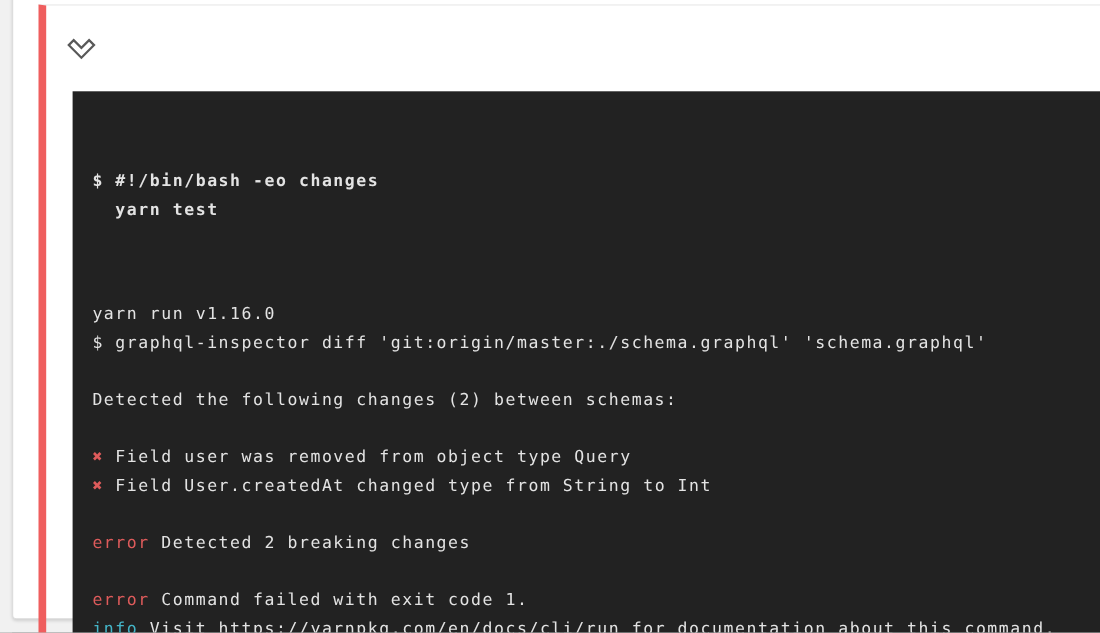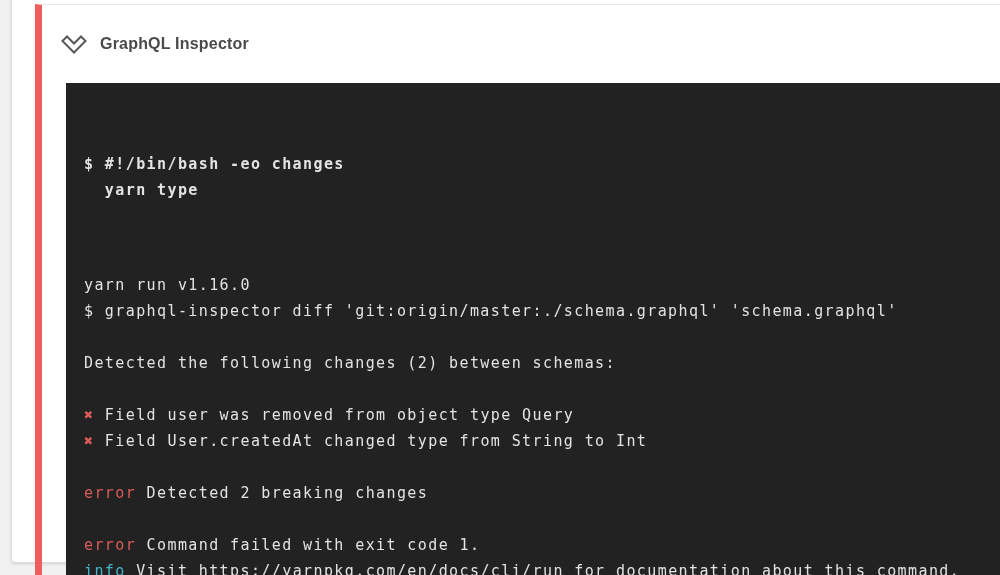--- a/index.html
+++ b/index.html
@@ -82,21 +82,20 @@
 <div class="gutter"></div>
 
 <div class="card">
   <div class="step">
     <div class="step-header">
       <span class="chevron">
         <svg width="28" height="24" viewBox="0 0 28 24" aria-hidden="true">
           <path d="M2.5 9 L7 4.5 L14 11.5 L21 4.5 L25.5 9 L14 20.5 Z" fill="none" stroke="#595959" stroke-width="2" stroke-linejoin="miter"></path>
         </svg>
       </span>
-      <span class="step-title">GraphQL Inspector</span>
     </div>
 
     <div class="terminal">
-      <div class="cmd-block" id="cmd-block"><div class="tline"><span class="seg-default">$ #!/bin/bash -eo changes</span></div><div class="tline"><span class="seg-default">  yarn type</span></div></div>
+      <div class="cmd-block" id="cmd-block"><div class="tline"><span class="seg-default">$ #!/bin/bash -eo changes</span></div><div class="tline"><span class="seg-default">  yarn test</span></div></div>
       <div class="out-block" id="out-block"><div class="tline"><span class="seg-default">yarn run v1.16.0</span></div><div class="tline"><span class="seg-default">$ graphql-inspector diff 'git:origin/master:./schema.graphql' 'schema.graphql'</span></div><div class="tline">&nbsp;</div><div class="tline"><span class="seg-default">Detected the following changes (2) between schemas:</span></div><div class="tline">&nbsp;</div><div class="tline"><span class="seg-red">✖</span><span class="seg-default"> Field user was removed from object type Query</span></div><div class="tline"><span class="seg-red">✖</span><span class="seg-default"> Field User.createdAt changed type from String to Int</span></div><div class="tline">&nbsp;</div><div class="tline"><span class="seg-red">error</span><span class="seg-default"> Detected 2 breaking changes</span></div><div class="tline">&nbsp;</div><div class="tline"><span class="seg-red">error</span><span class="seg-default"> Command failed with exit code 1.</span></div><div class="tline"><span class="seg-cyan">info</span><span class="seg-default"> Visit https://yarnpkg.com/en/docs/cli/run for documentation about this command.</span></div></div>
     </div>
   </div>
 </div>
 
 </body></html>

